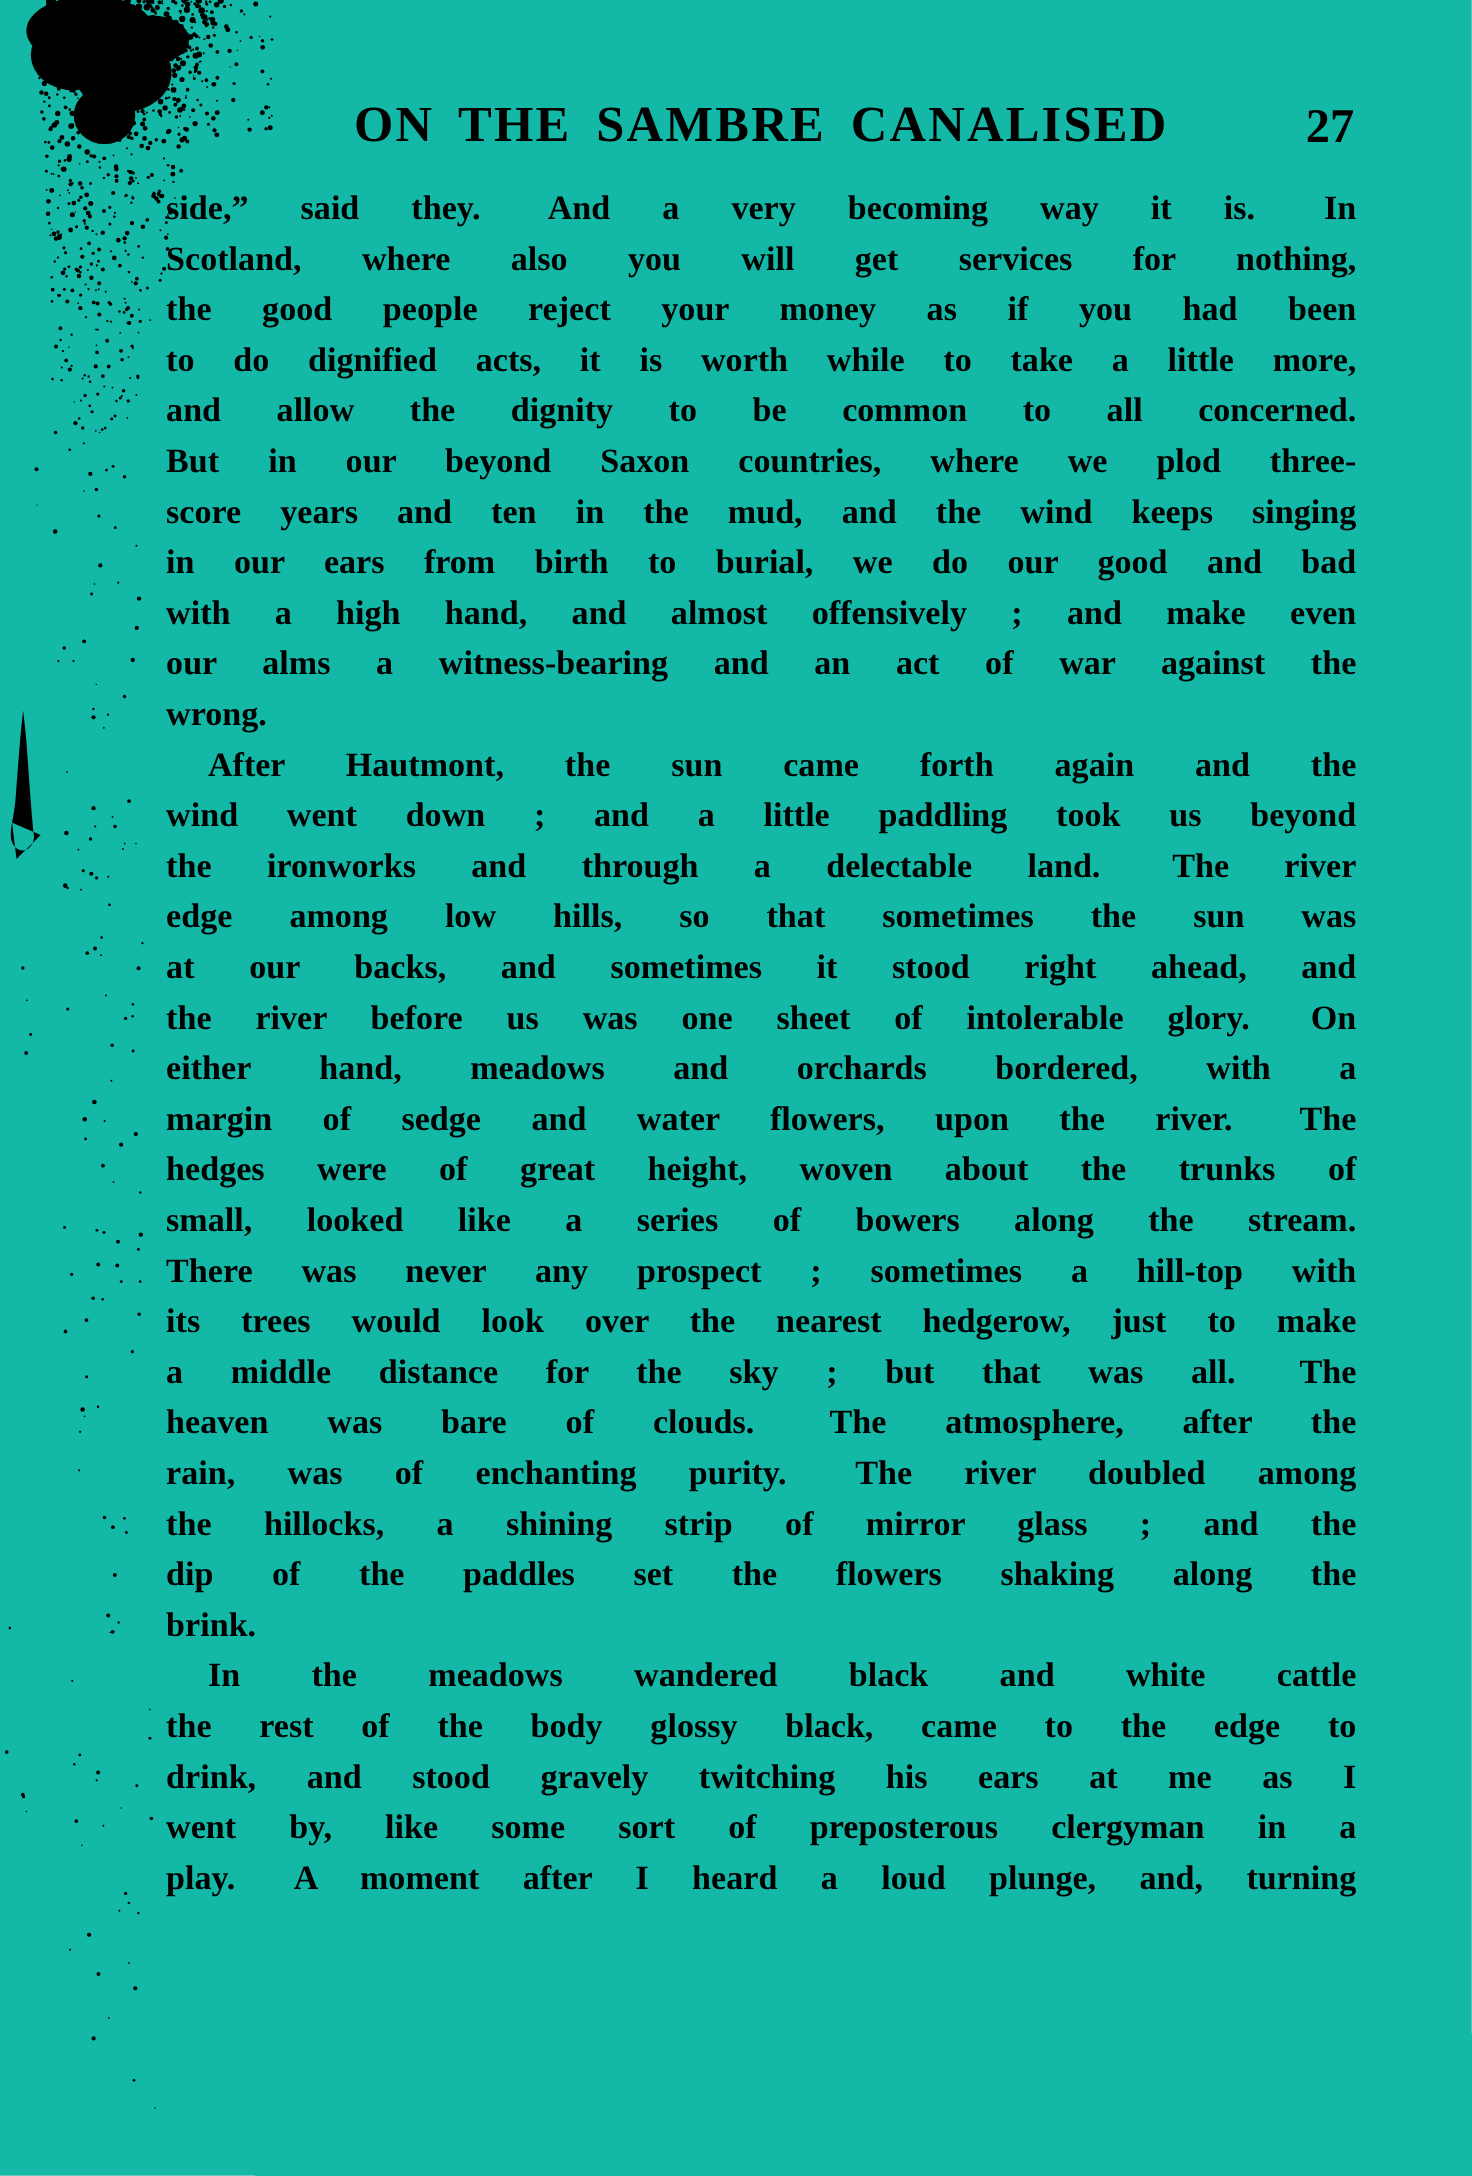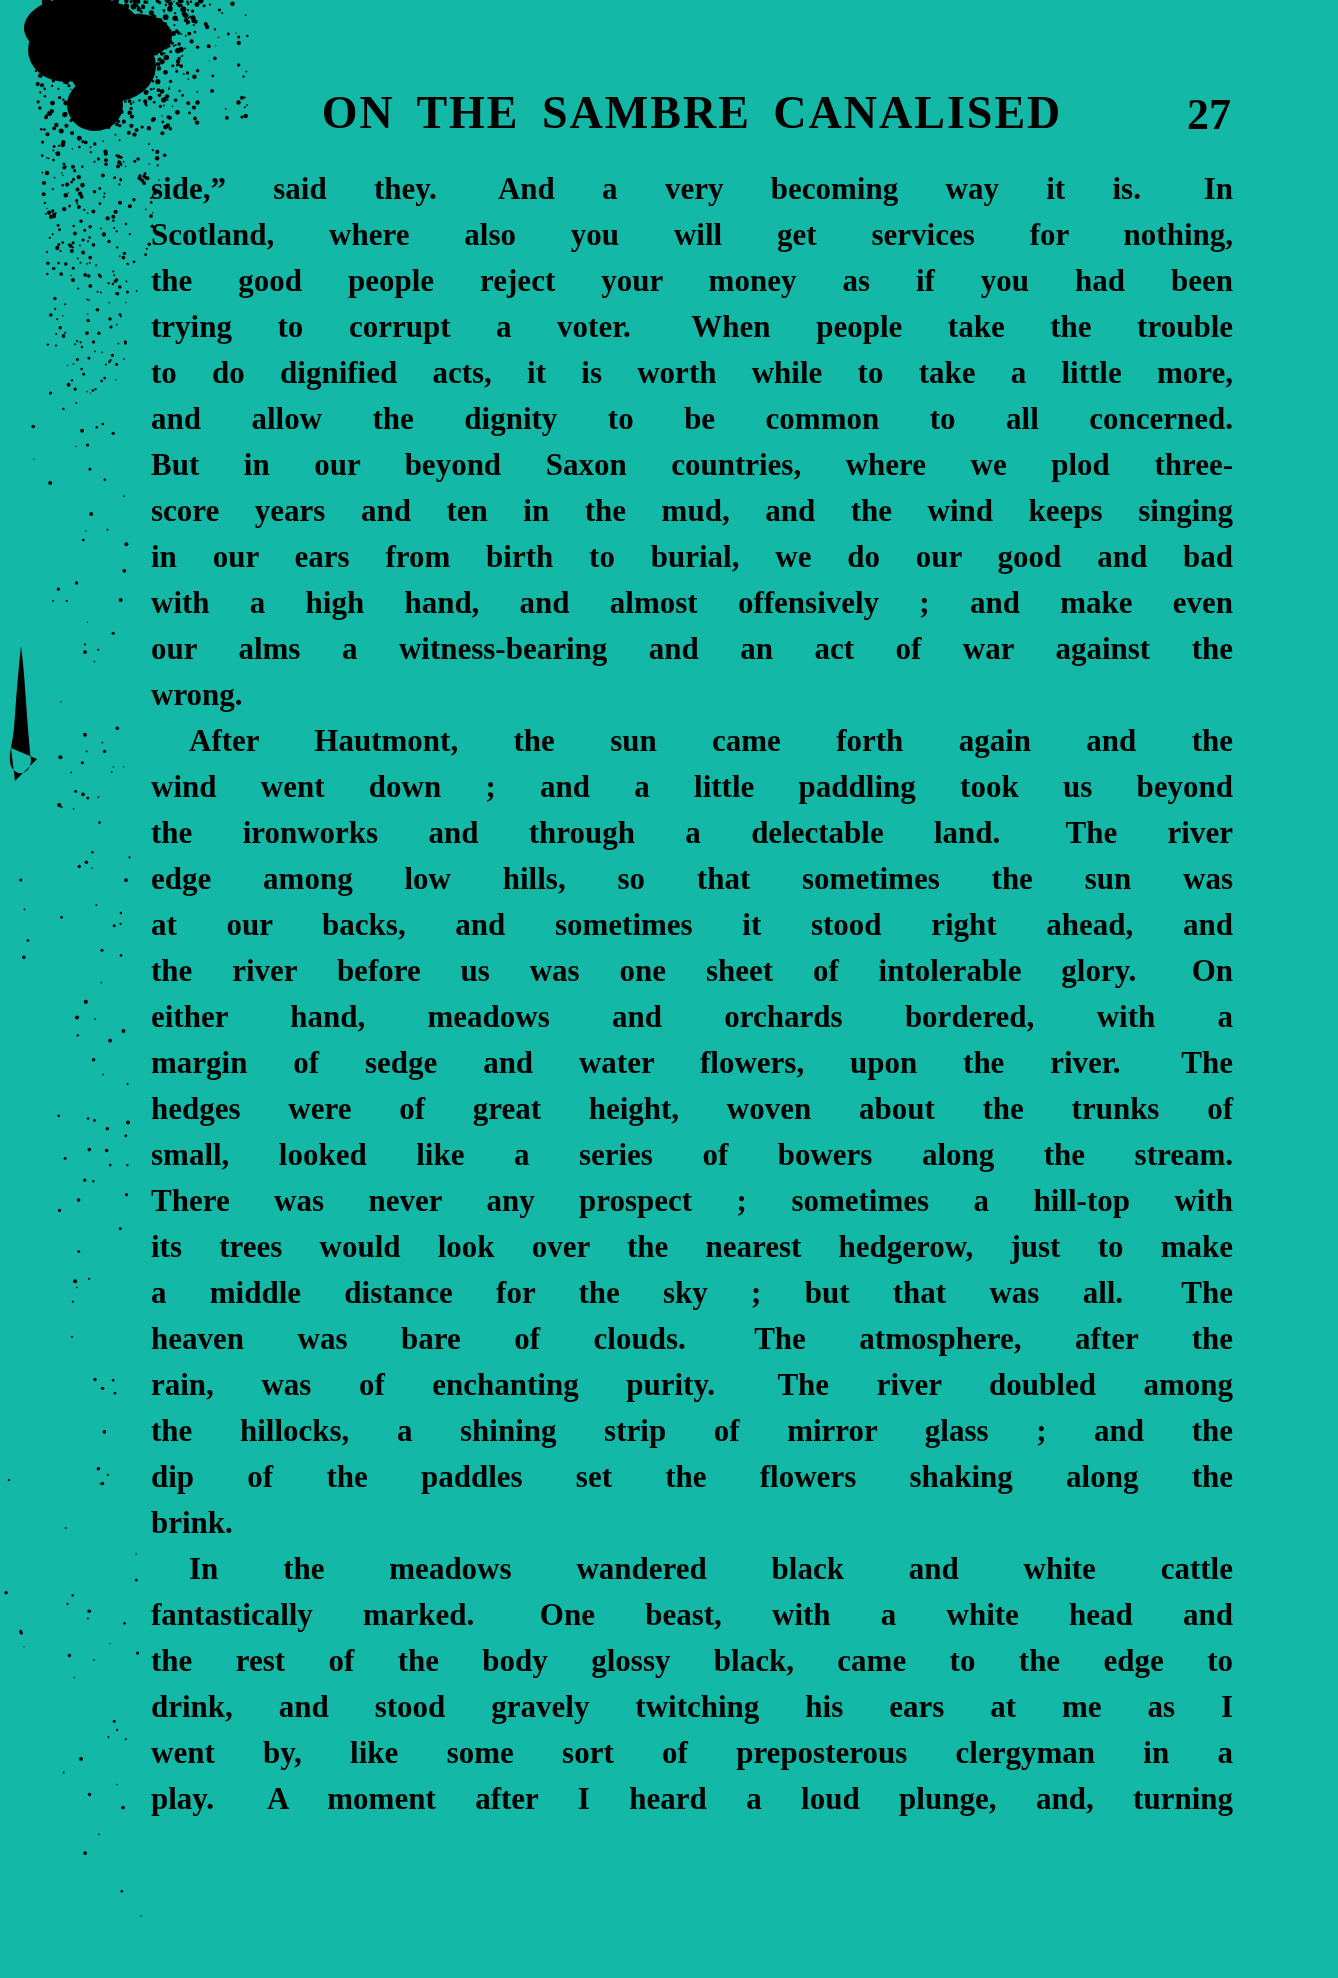--- a/index.html
+++ b/index.html
@@ -1058,21 +1058,20 @@
 
   <header class="running-head">
     <div class="head-title">ON THE SAMBRE CANALISED</div>
     <div class="page-number">27</div>
   </header>
 
   <main class="text-block" id="text-block">
       <div class="line">side,” said they.  And a very becoming way it is.  In</div>
       <div class="line">Scotland, where also you will get services for nothing,</div>
       <div class="line">the good people reject your money as if you had been</div>
-      <div class="line">trying to corrupt a voter.  When people take the trouble</div>
       <div class="line">to do dignified acts, it is worth while to take a little more,</div>
       <div class="line">and allow the dignity to be common to all concerned.</div>
       <div class="line">But in our beyond Saxon countries, where we plod three-</div>
       <div class="line">score years and ten in the mud, and the wind keeps singing</div>
       <div class="line">in our ears from birth to burial, we do our good and bad</div>
       <div class="line">with a high hand, and almost offensively ; and make even</div>
       <div class="line">our alms a witness-bearing and an act of war against the</div>
       <div class="line end">wrong.</div>
       <div class="line indent">After Hautmont, the sun came forth again and the</div>
       <div class="line">wind went down ; and a little paddling took us beyond</div>
@@ -1086,20 +1085,19 @@
       <div class="line">small, looked like a series of bowers along the stream.</div>
       <div class="line">There was never any prospect ; sometimes a hill-top with</div>
       <div class="line">its trees would look over the nearest hedgerow, just to make</div>
       <div class="line">a middle distance for the sky ; but that was all.  The</div>
       <div class="line">heaven was bare of clouds.  The atmosphere, after the</div>
       <div class="line">rain, was of enchanting purity.  The river doubled among</div>
       <div class="line">the hillocks, a shining strip of mirror glass ; and the</div>
       <div class="line">dip of the paddles set the flowers shaking along the</div>
       <div class="line end">brink.</div>
       <div class="line indent">In the meadows wandered black and white cattle</div>
-      <div class="line">fantastically marked.  One beast, with a white head and</div>
       <div class="line">the rest of the body glossy black, came to the edge to</div>
       <div class="line">drink, and stood gravely twitching his ears at me as I</div>
       <div class="line">went by, like some sort of preposterous clergyman in a</div>
       <div class="line">play.  A moment after I heard a loud plunge, and, turning</div>
     </main>
 
 </div>
 
 </body></html>

